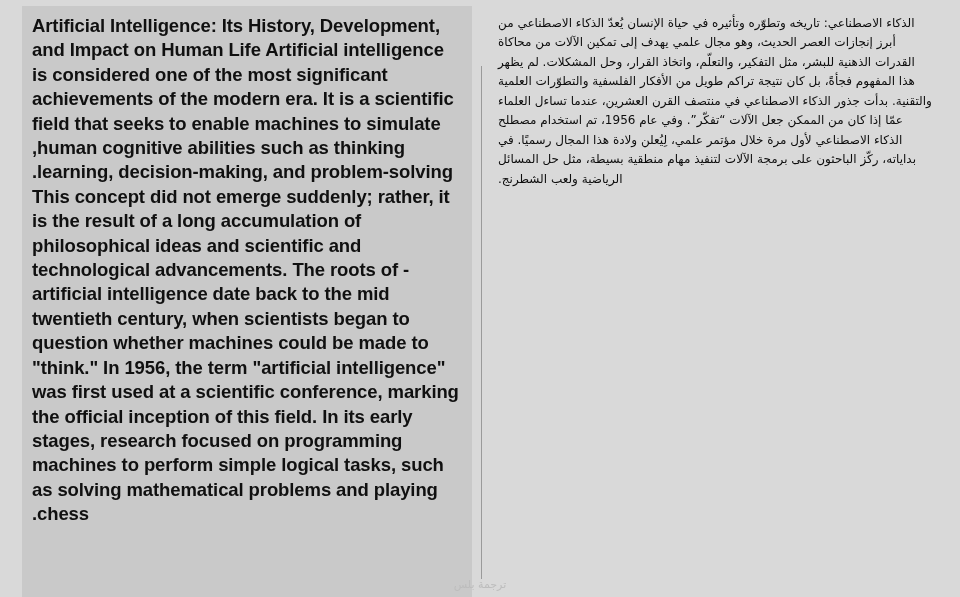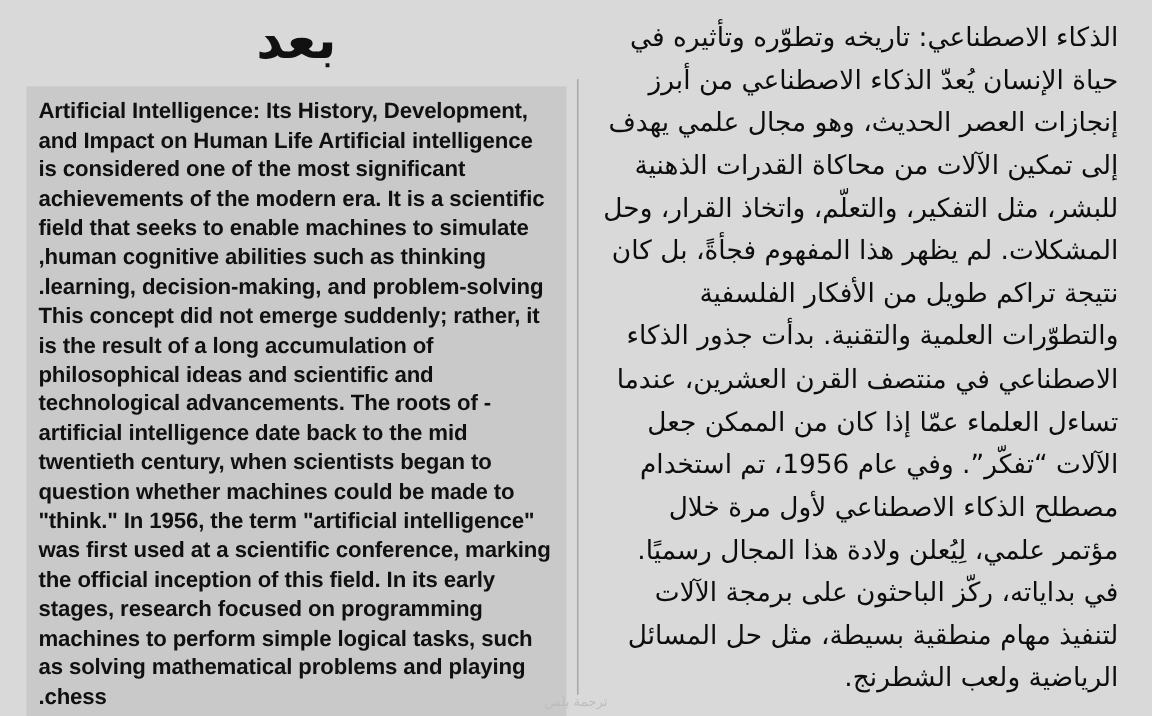--- a/index.html
+++ b/index.html
@@ -56,23 +56,23 @@
   }
   .body-box.ltr {
     direction: rtl;
     text-align: left;
     font-family: "Liberation Sans", sans-serif;
     letter-spacing: -0.1px;
   }
   .body-box.rtl {
     background: transparent;
     direction: rtl;
-    text-align: right;
+    text-align: left;
     font-family: "DejaVu Sans", sans-serif;
-    font-size: 22px;
+    font-size: 12px;
     line-height: 1.62;
     font-weight: normal;
     color: #0d0d0d;
     padding-right: 4px;
   }
   .divider {
     position: absolute;
     top: 66px;
     bottom: 18px;
     left: 481px;
@@ -91,21 +91,20 @@
     white-space: nowrap;
     pointer-events: none;
   }
 </style>
 </head>
 <body>
 
 <div class="page">
 
   <div class="column col-left">
-    <div class="col-title">بعد</div>
     <div class="body-box ltr">,Artificial Intelligence: Its History, Development and Impact on Human Life Artificial intelligence is considered one of the most significant achievements of the modern era. It is a scientific field that seeks to enable machines to simulate ,human cognitive abilities such as thinking .learning, decision-making, and problem-solving This concept did not emerge suddenly; rather, it is the result of a long accumulation of philosophical ideas and scientific and technological advancements. The roots of -artificial intelligence date back to the mid twentieth century, when scientists began to question whether machines could be made to "think." In 1956, the term "artificial intelligence" was first used at a scientific conference, marking the official inception of this field. In its early stages, research focused on programming machines to perform simple logical tasks, such as solving mathematical problems and playing .chess</div>
   </div>
 
   <div class="column col-right">
     <div class="body-box rtl">الذكاء الاصطناعي: تاريخه وتطوّره وتأثيره في حياة الإنسان يُعدّ الذكاء الاصطناعي من أبرز إنجازات العصر الحديث، وهو مجال علمي يهدف إلى تمكين الآلات من محاكاة القدرات الذهنية للبشر، مثل التفكير، والتعلّم، واتخاذ القرار، وحل المشكلات. لم يظهر هذا المفهوم فجأةً، بل كان نتيجة تراكم طويل من الأفكار الفلسفية والتطوّرات العلمية والتقنية. بدأت جذور الذكاء الاصطناعي في منتصف القرن العشرين، عندما تساءل العلماء عمّا إذا كان من الممكن جعل الآلات “تفكّر”. وفي عام 1956، تم استخدام مصطلح الذكاء الاصطناعي لأول مرة خلال مؤتمر علمي، لِيُعلن ولادة هذا المجال رسميًا. في بداياته، ركّز الباحثون على برمجة الآلات لتنفيذ مهام منطقية بسيطة، مثل حل المسائل الرياضية ولعب الشطرنج.</div>
   </div>
 
   <div class="divider"></div>
 
   <div class="watermark">ترجمة بلس</div>

